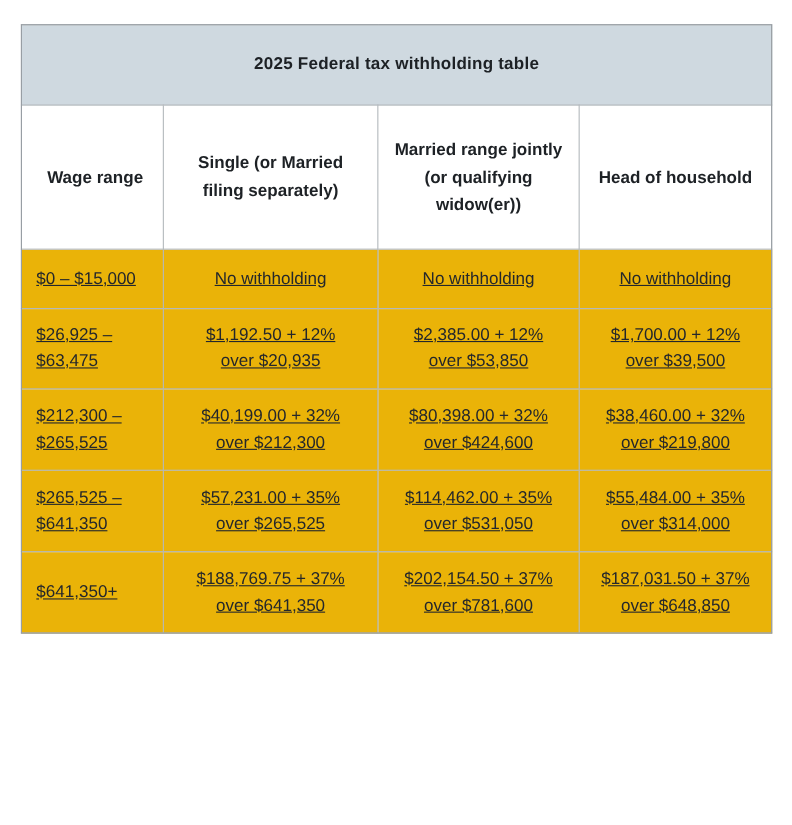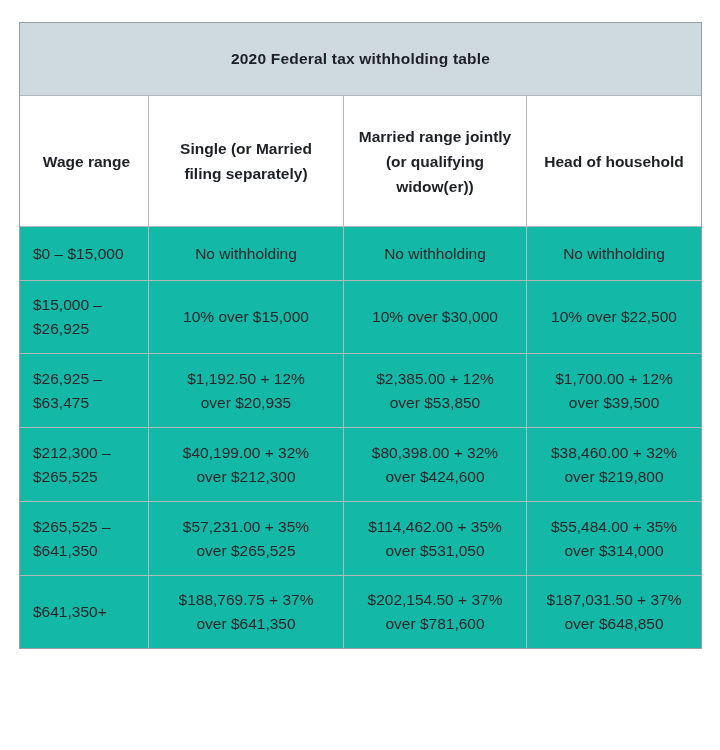--- a/index.html
+++ b/index.html
@@ -55,21 +55,21 @@
     font-size: 15.5px;
     line-height: 25px;
     text-align: center;
     color: #1d2125;
     background: #ffffff;
   }
   thead tr.col-headers th.wage-head {
     text-align: center;
     padding-left: 13px;
   }
-  tbody td { background: #14b8a6; text-align: center; }
+  tbody td { background: #eab308; text-align: center; text-decoration: underline; }
   tbody td.wage-cell {
     text-align: left;
     padding-left: 13px;
   }
   tbody tr:nth-child(1) td { height: 45px; }
   tbody tr:nth-child(2) td { height: 64px; }
   tbody tr:nth-child(3) td { height: 65px; }
   tbody tr:nth-child(4) td { height: 65px; }
   tbody tr:nth-child(5) td { height: 65px; }
   tbody tr:nth-child(6) td { height: 64px; }
@@ -82,45 +82,38 @@
 <div class="page">
   <table class="tax-table">
     <colgroup>
       <col class="c1">
         <col class="c2">
         <col class="c3">
         <col class="c4">
     </colgroup>
     <thead>
       <tr>
-        <th class="title-cell" colspan="4">2020 Federal tax withholding table</th>
+        <th class="title-cell" colspan="4">2025 Federal tax withholding table</th>
       </tr>
       <tr class="col-headers">
         <th class="wage-head">Wage range</th>
         <th>Single (or Married
 filing separately)</th>
         <th>Married range jointly
 (or qualifying
 widow(er))</th>
         <th>Head of household</th>
       </tr>
     </thead>
     <tbody>
       <tr>
         <td class="wage-cell">$0 – $15,000</td>
         <td>No withholding</td>
         <td>No withholding</td>
         <td>No withholding</td>
-      </tr>
-      <tr>
-        <td class="wage-cell">$15,000 –
-$26,925</td>
-        <td>10% over $15,000</td>
-        <td>10% over $30,000</td>
-        <td>10% over $22,500</td>
       </tr>
       <tr>
         <td class="wage-cell">$26,925 –
 $63,475</td>
         <td>$1,192.50 + 12%
 over $20,935</td>
         <td>$2,385.00 + 12%
 over $53,850</td>
         <td>$1,700.00 + 12%
 over $39,500</td>

